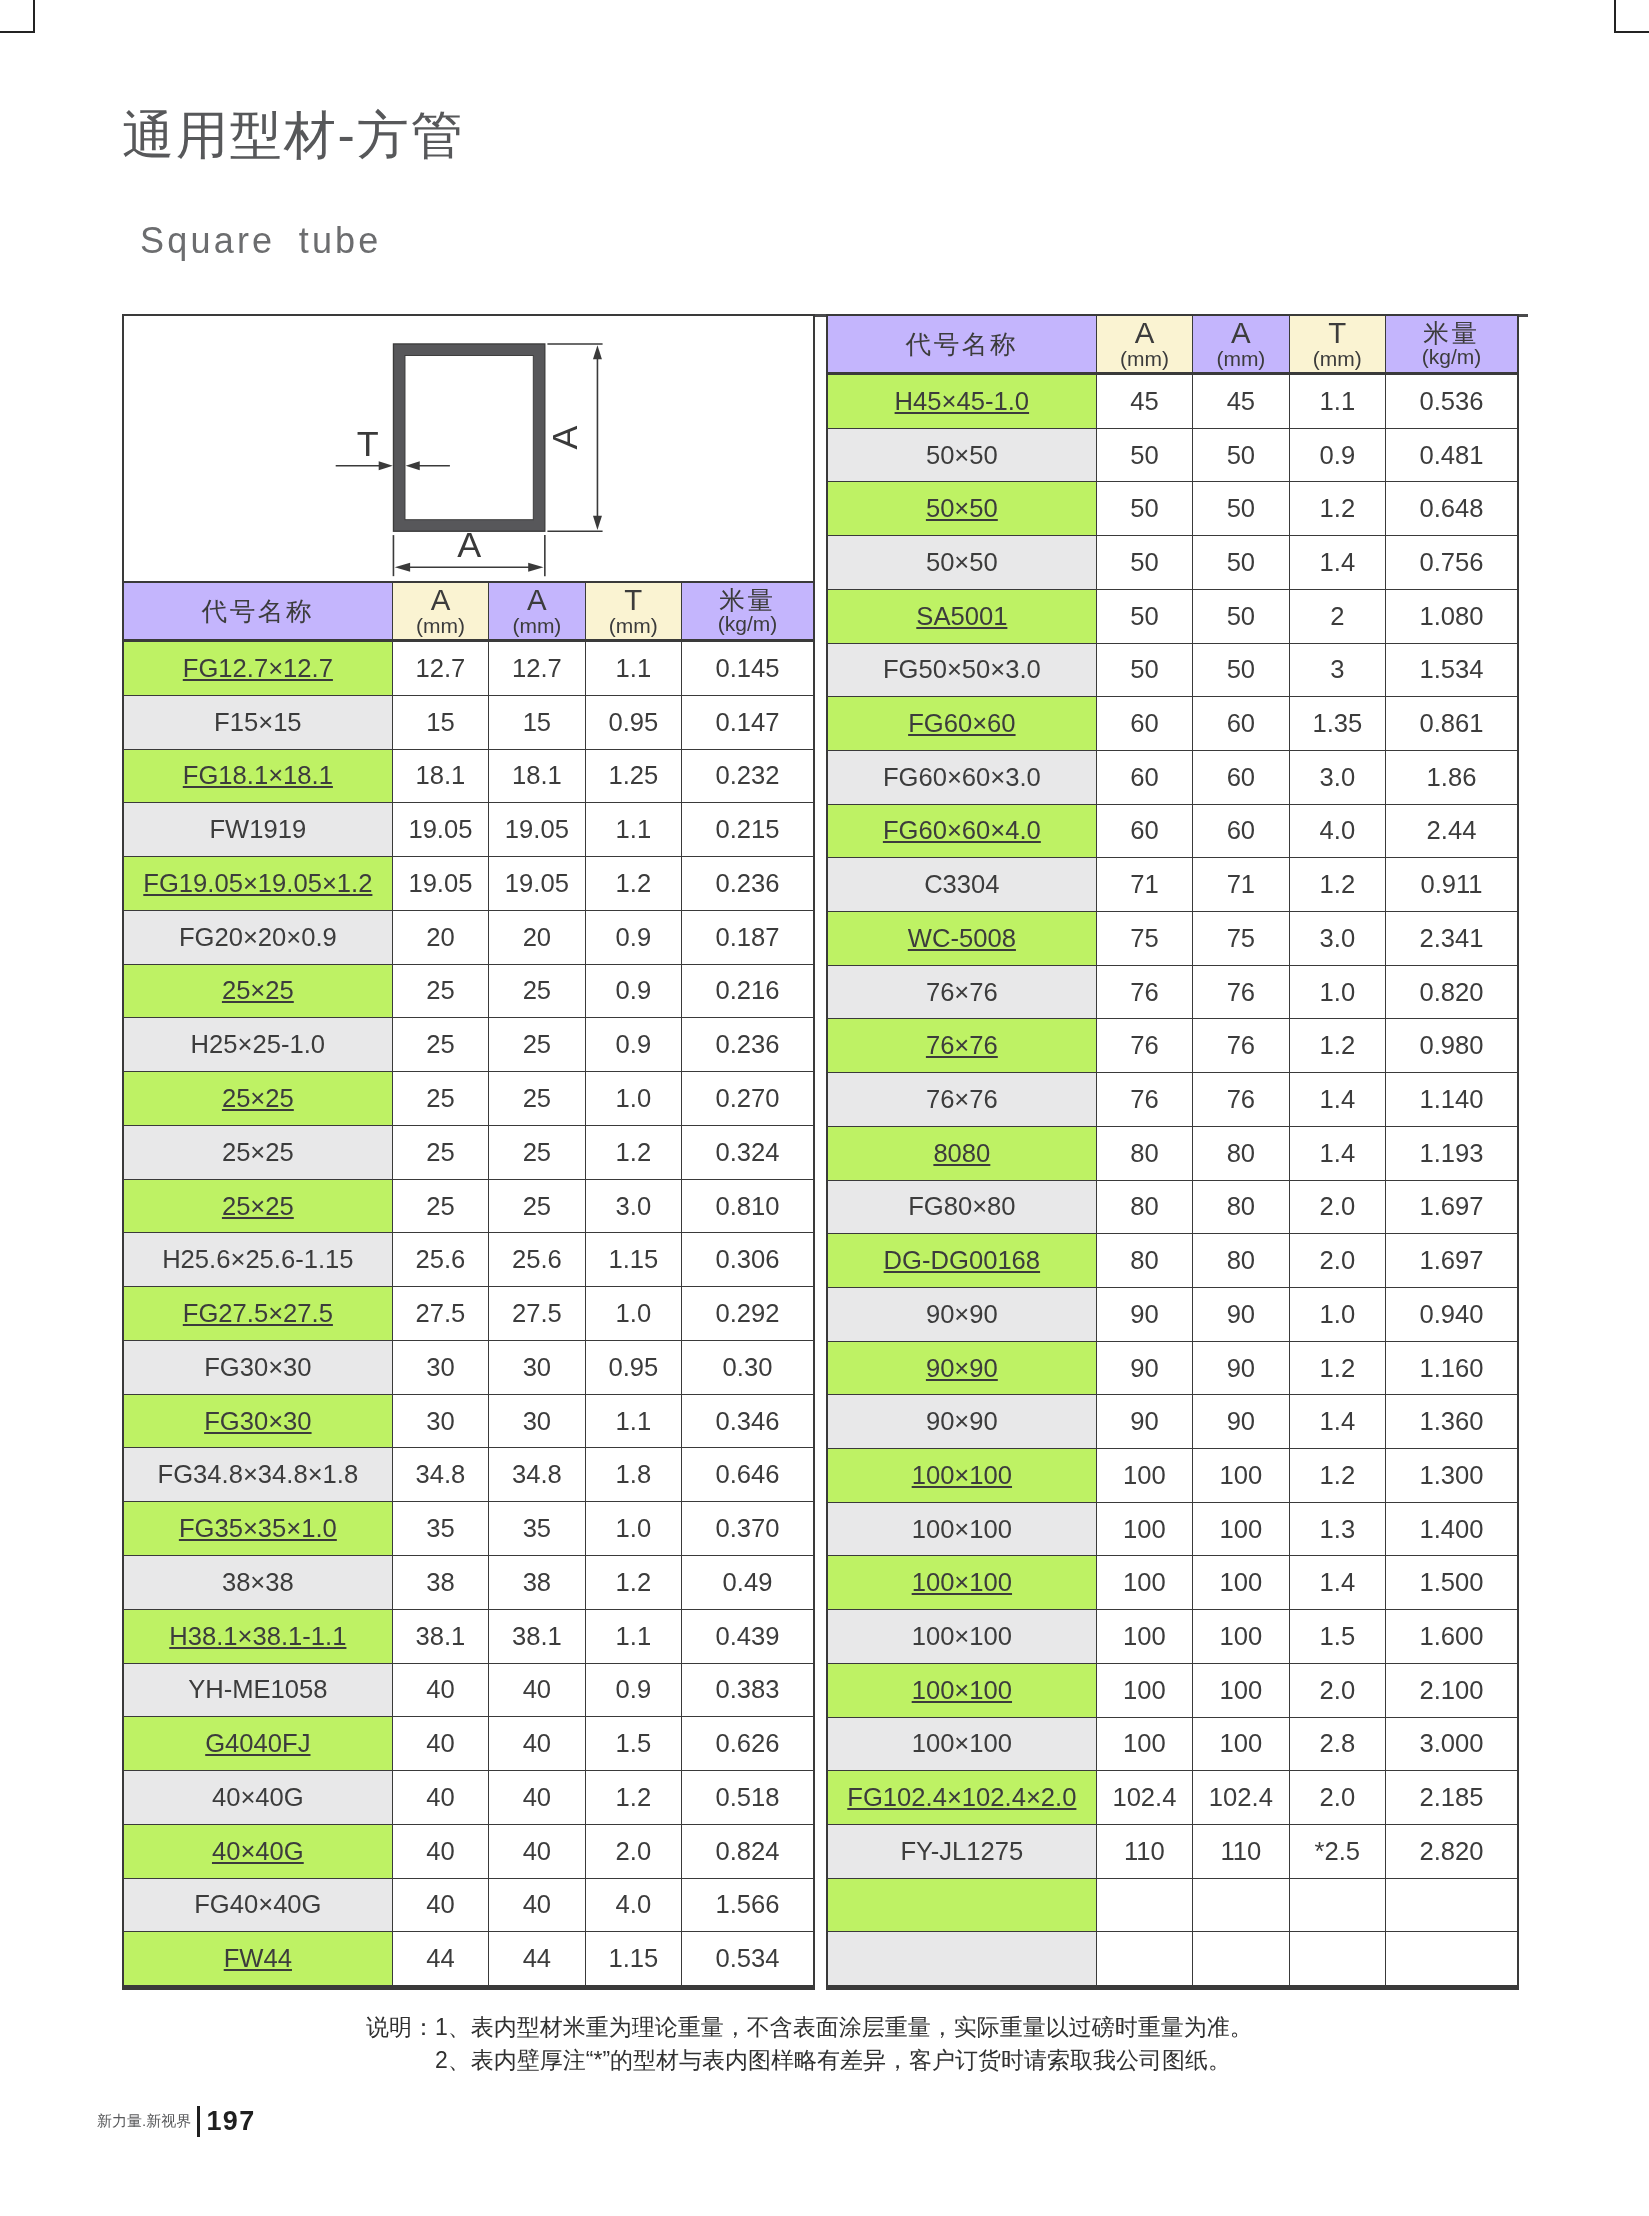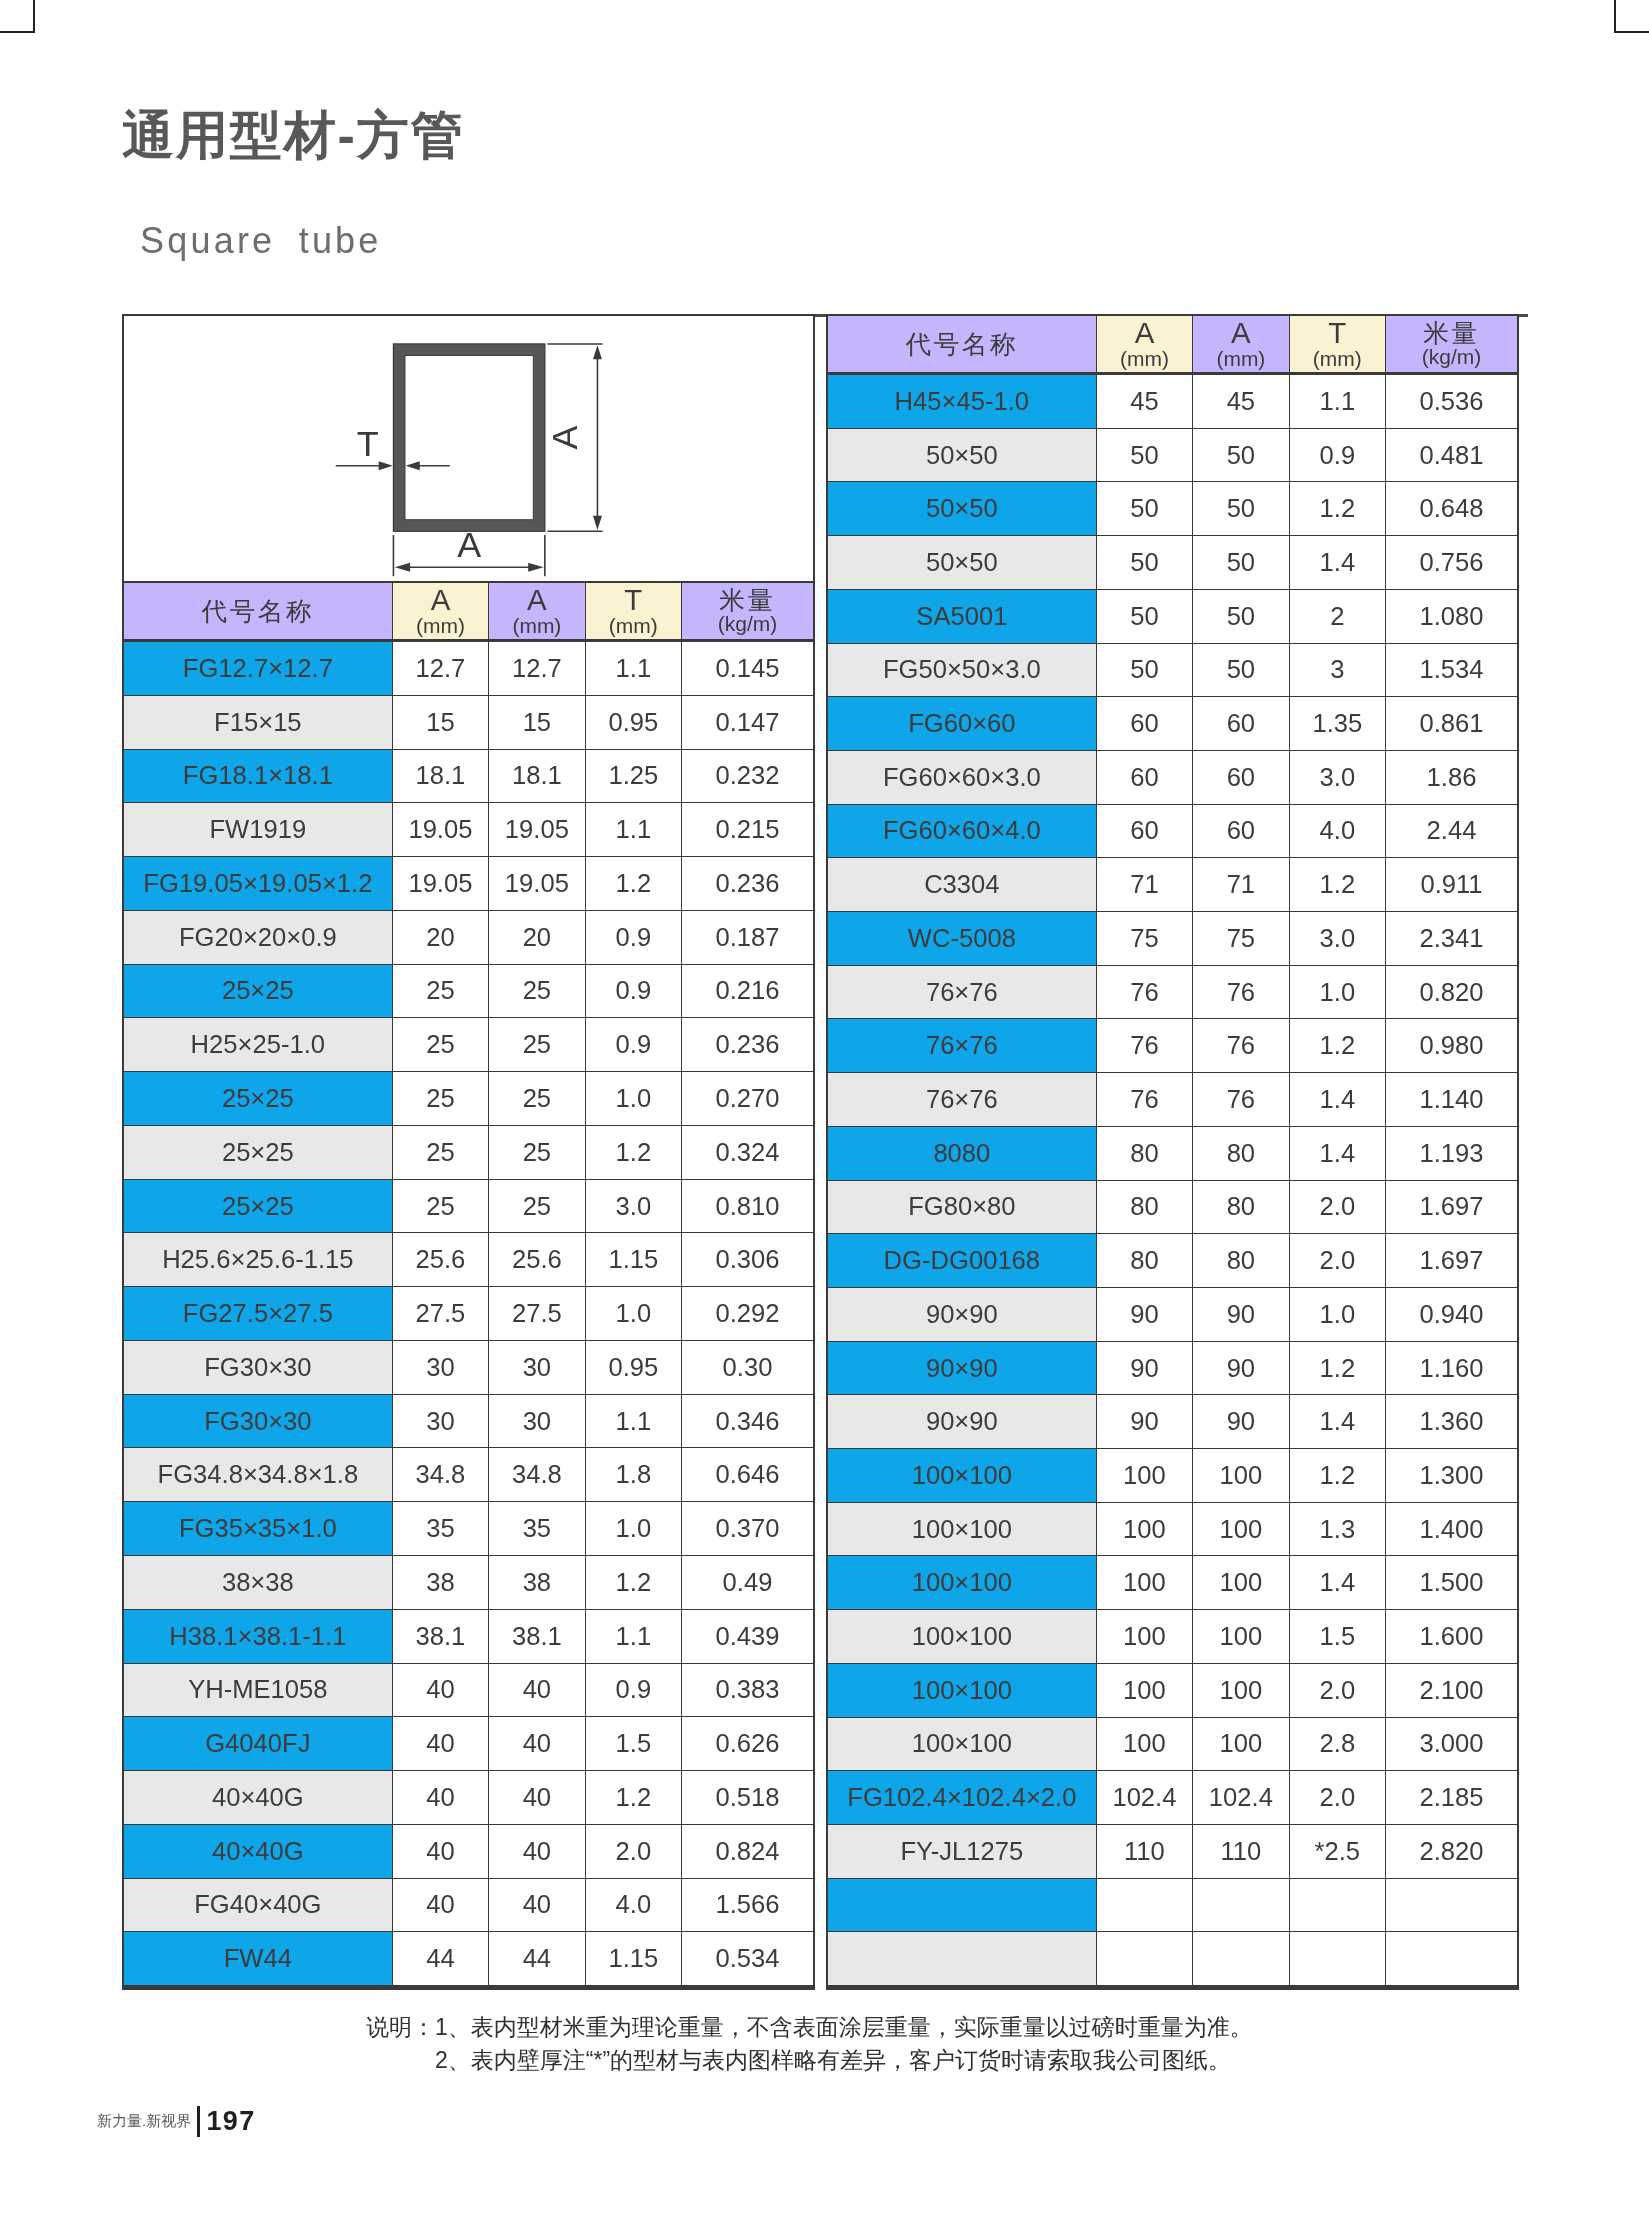--- a/index.html
+++ b/index.html
@@ -6,21 +6,21 @@
   .page{position:relative;width:1649px;height:2216px;background:#ffffff;
         font-family:"Liberation Sans",sans-serif;overflow:hidden;}
 
   
   .crop-tl{position:absolute;left:0;top:0;width:33px;height:31px;
            border-right:2.6px solid #232323;border-bottom:2.6px solid #232323;}
   .crop-tr{position:absolute;right:0;top:0;width:33px;height:31px;
            border-left:2.6px solid #232323;border-bottom:2.6px solid #232323;}
 
   
-  .title{position:absolute;left:122px;top:101px;font-size:52px;font-weight:bold;
+  .title{position:absolute;left:122px;top:101px;font-size:52px;font-weight:normal;
          color:#57585A;letter-spacing:1.9px;}
   .subtitle{position:absolute;left:124px;top:220px;font-size:36px;color:#6C6D6F;
             letter-spacing:3.2px;word-spacing:10.2px;margin-left:16px;}
   .divider{position:absolute;left:122px;top:314px;width:1406px;height:2.6px;background:#4A4A4C;}
 
   
   .tbl{position:absolute;top:314px;width:693px;height:1676px;box-sizing:border-box;
        border:2.6px solid #3A3A3A;border-bottom-width:5.8px;background:#fff;
        display:flex;flex-direction:column;}
   .tbl.left{left:122px;}
@@ -40,21 +40,21 @@
   .h-main{font-size:29.4px;color:#3C3C3C;}
   .h-sub{font-size:21px;color:#3C3C3C;}
 
   .tbody{flex:1 1 auto;display:flex;flex-direction:column;}
   .trow{flex:1 1 0;display:grid;grid-template-columns:39% 14% 14% 14% 1fr;
         border-bottom:1.9px solid #3A3A3A;min-height:0;}
   .trow:last-child{border-bottom:none;}
   .tcell{display:flex;align-items:center;justify-content:center;font-size:25.6px;
          color:#3C3C3C;border-right:1.9px solid #3A3A3A;background:#fff;overflow:hidden;}
   .tcell:last-child{border-right:none;}
-  .trow.cream .tcell.name{background:#0ea5e9;}
+  .trow.cream .tcell.name{background:#bef264;text-decoration:underline;}
   .trow.gray  .tcell.name{background:#E8E8E9;}
 
   
   .notes{position:absolute;left:366px;top:2011px;display:flex;font-size:23px;
          color:#303030;line-height:1.45;}
   .notes .items{display:flex;flex-direction:column;}
 
   
   .footer{position:absolute;left:97px;top:2106px;display:flex;align-items:center;}
   .footer .brand{font-size:15px;color:#58595B;}

